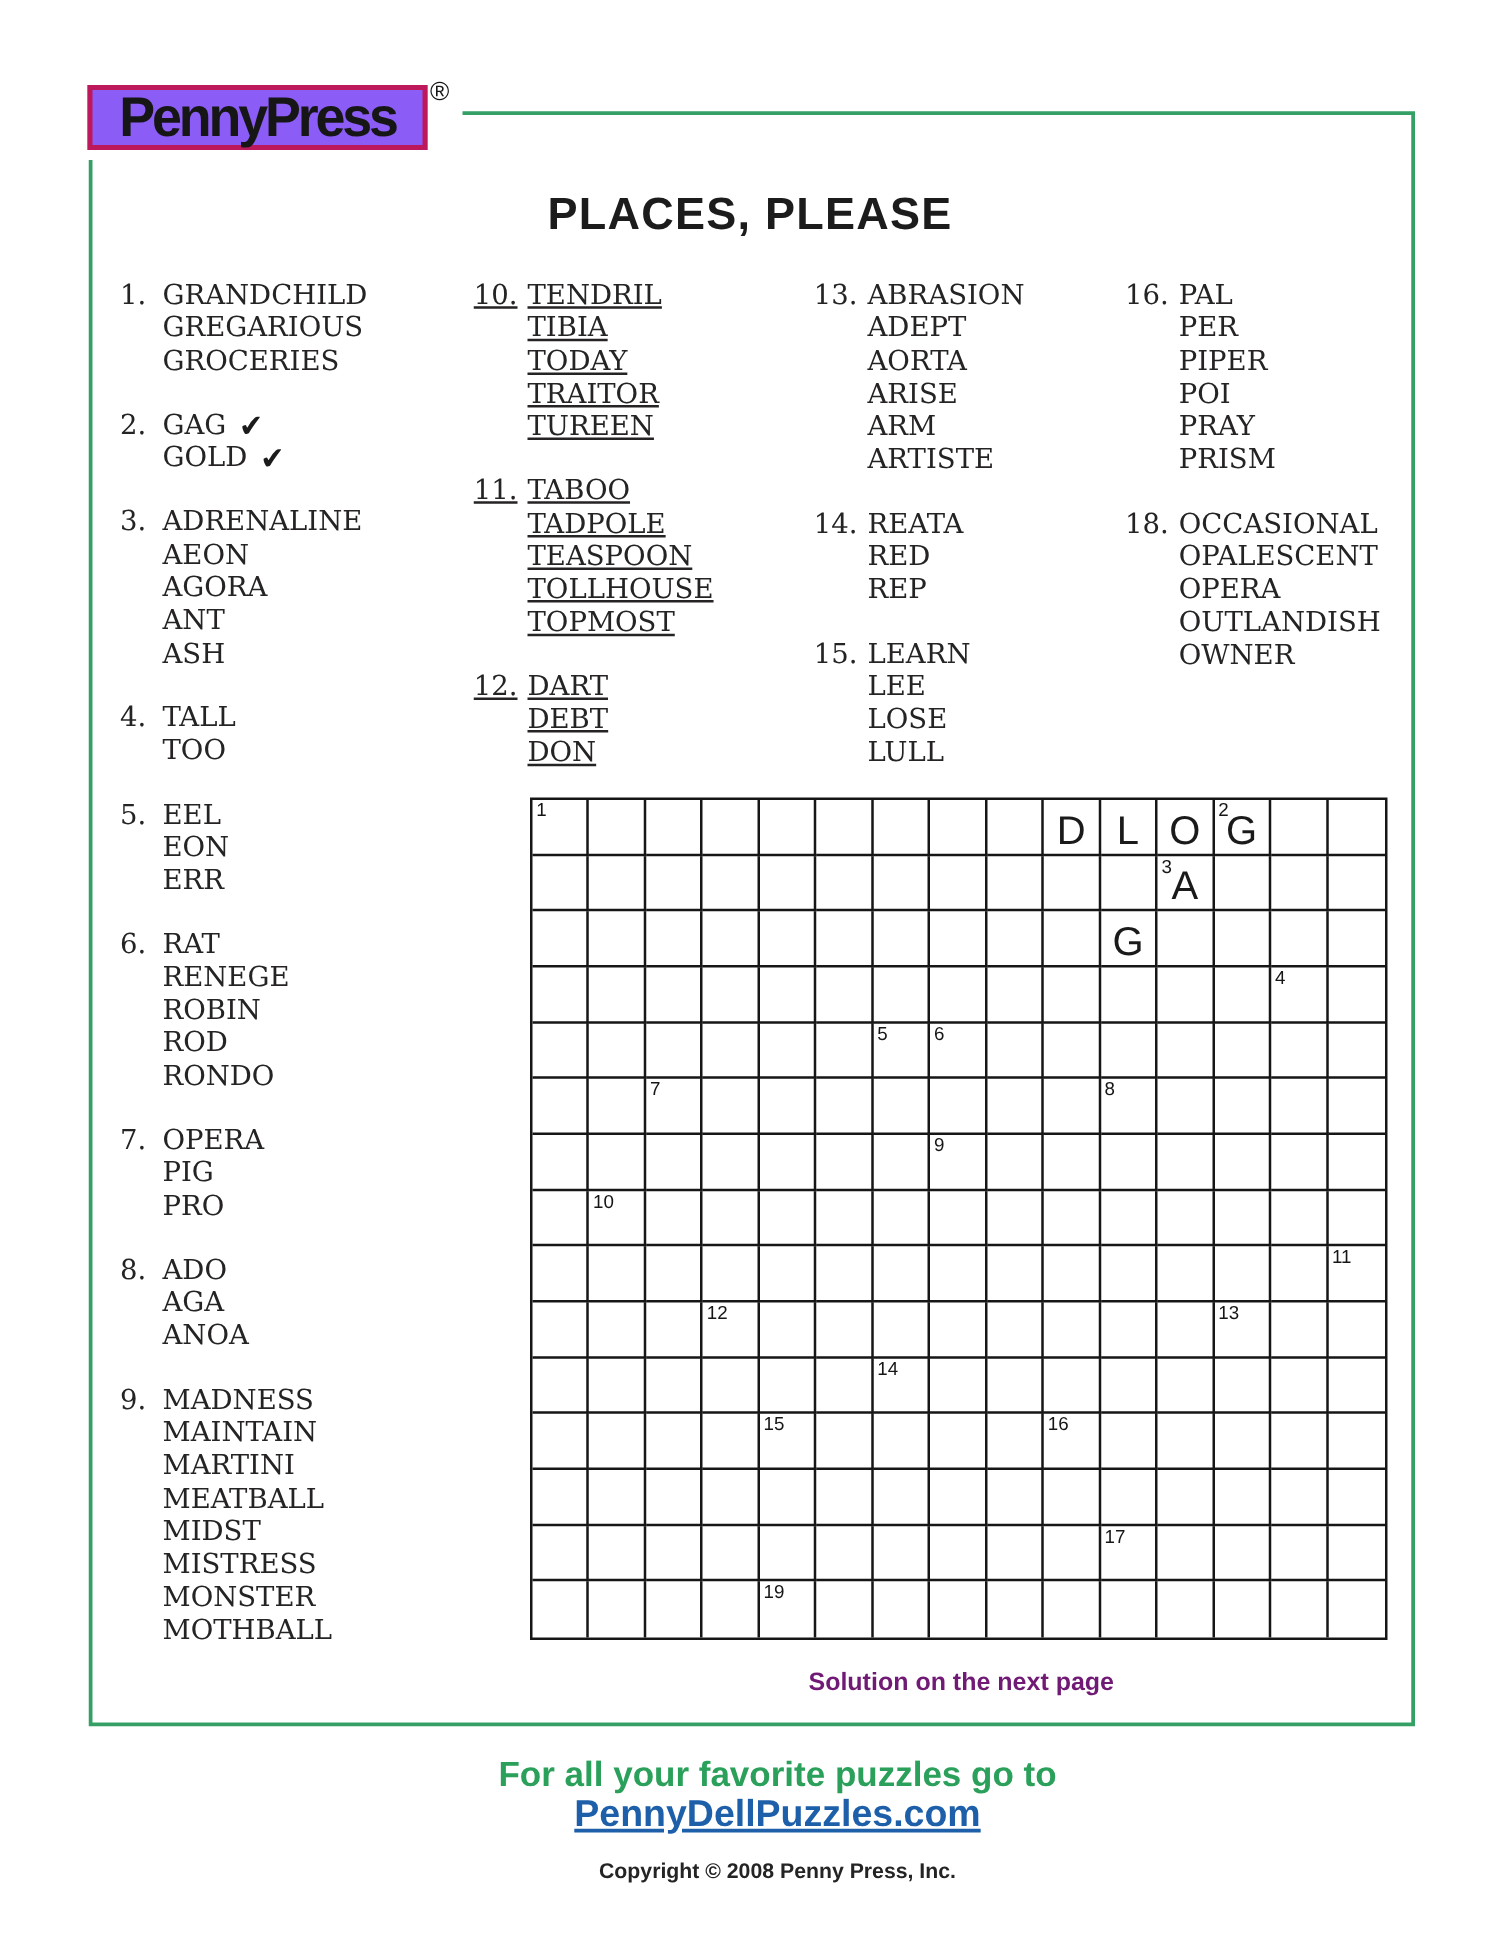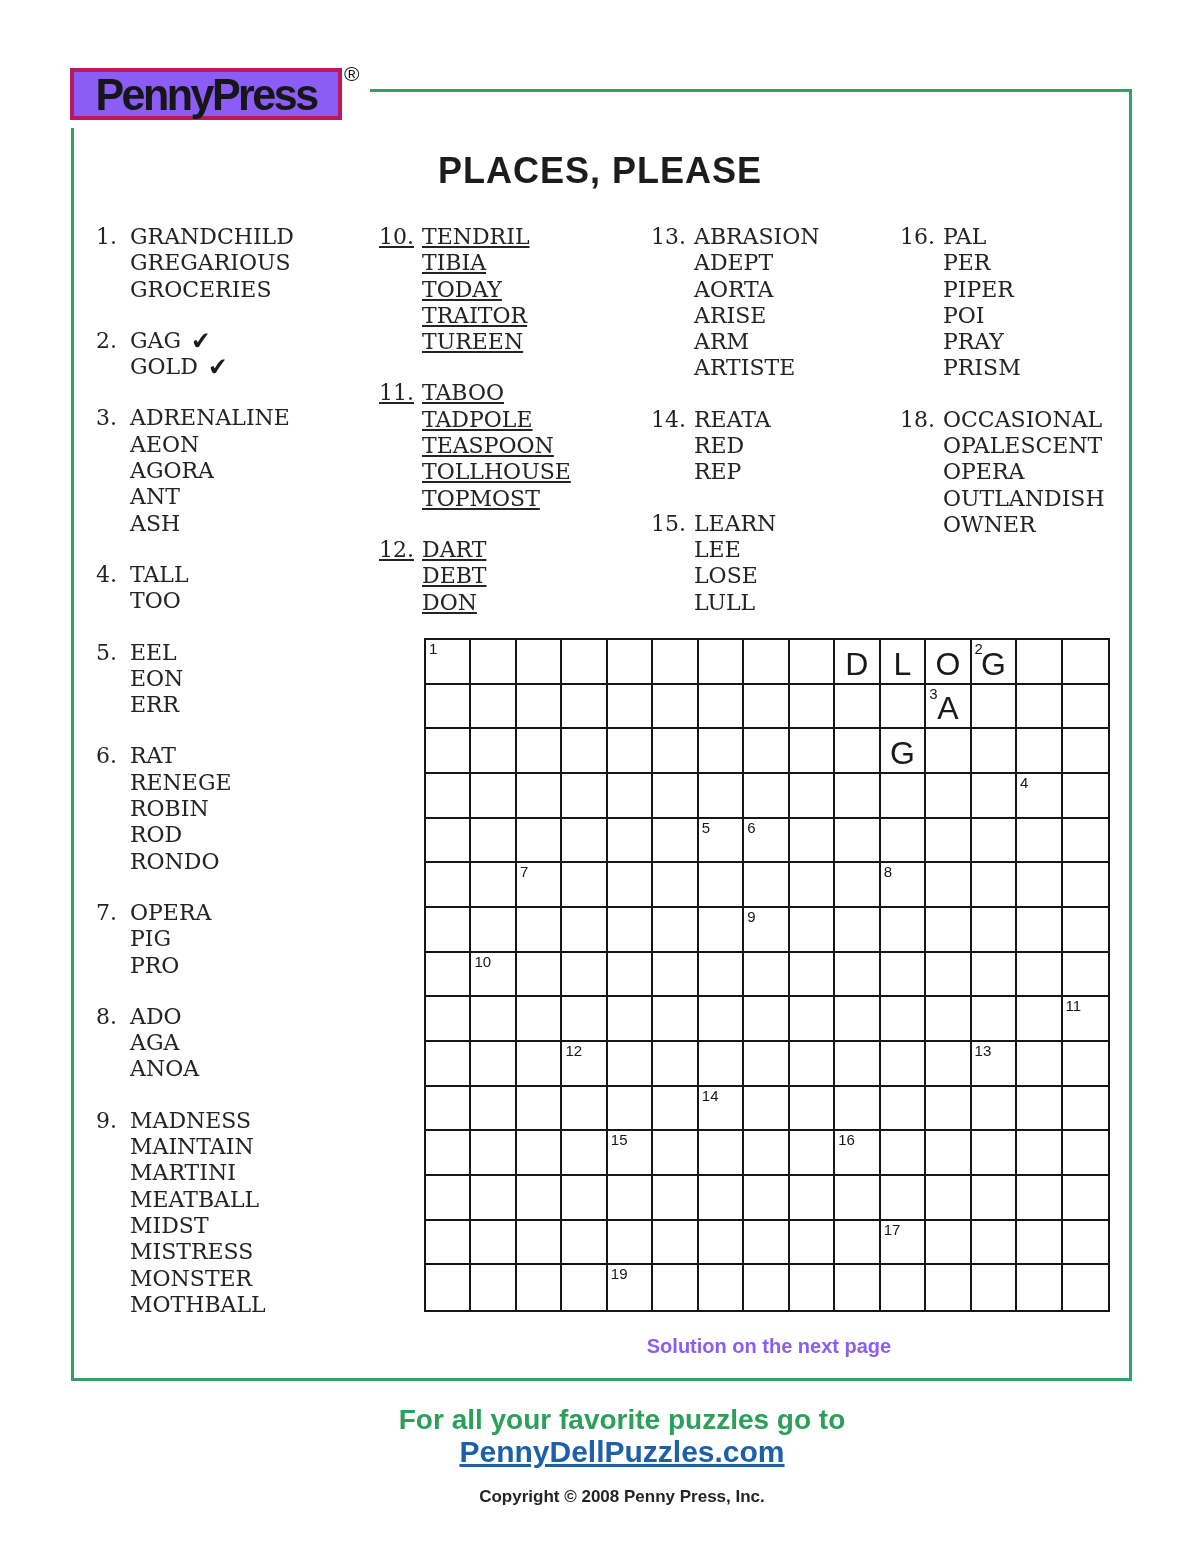--- a/index.html
+++ b/index.html
@@ -132,21 +132,21 @@
     font-family:"Liberation Sans", sans-serif;
   }
   
   .solution-note{
     position:absolute;
     left:424px; top:1335px;
     width:690px;
     text-align:center;
     font-size:20px;
     font-weight:700;
-    color:#8b5cf6;
+    color:#701a75;
     z-index:1;
   }
   
   .footer{
     position:absolute;
     left:0; top:1404px;
     width:1172px;
     text-align:center;
     z-index:1;
     padding-left:36px;

